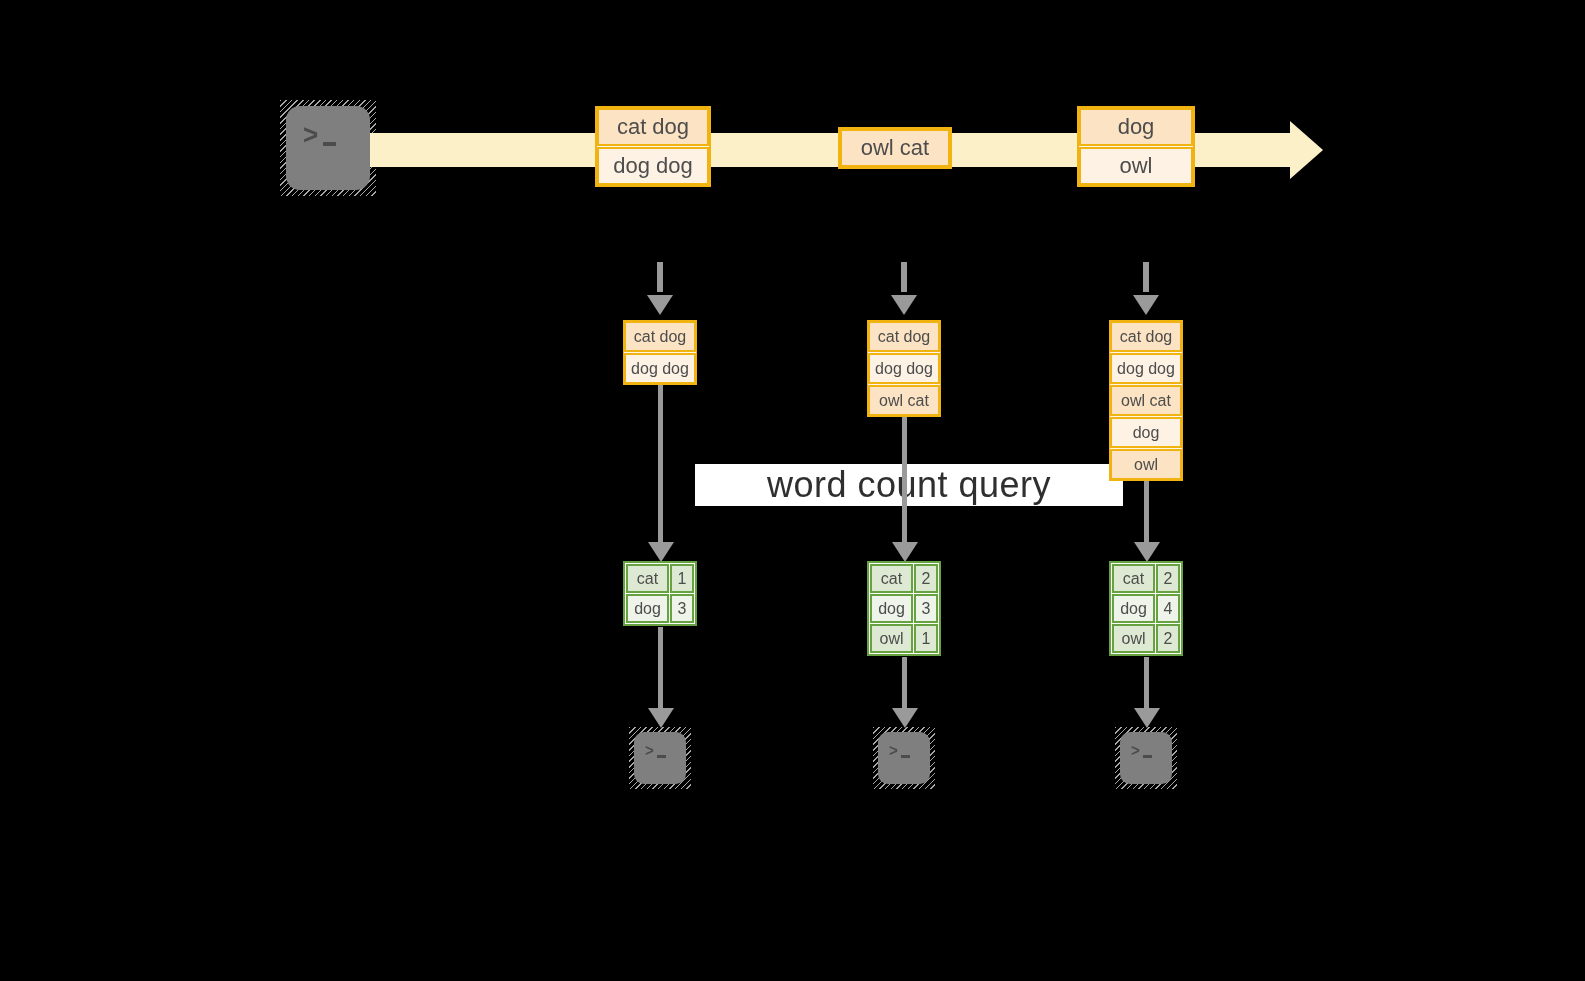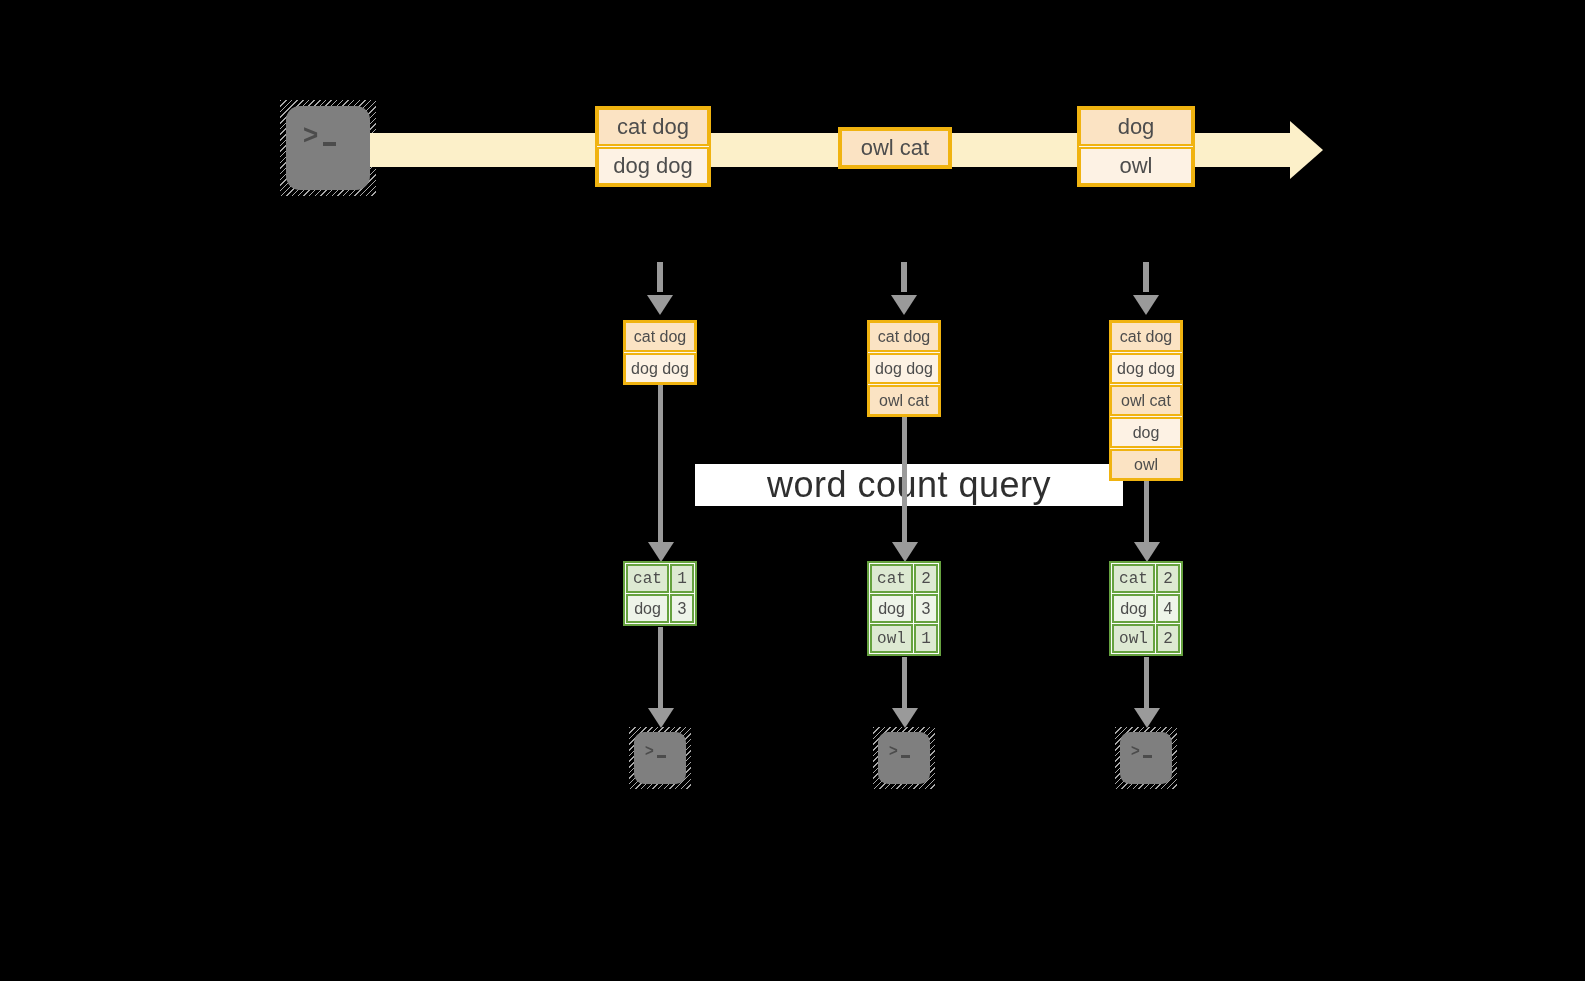--- a/index.html
+++ b/index.html
@@ -42,21 +42,21 @@
     display:flex;align-items:center;justify-content:center;font-size:16px;}
   .fill-d{background:var(--odark,#fbe3c3);}
   .fill-l{background:var(--olight,#fdf2e4);}
 
   
   .gtable{position:absolute;box-sizing:border-box;width:74px;border:2px solid var(--green,#66a23f);
     background:#fbfdf9;padding:1px;display:flex;flex-direction:column;gap:1px;}
   .grow{display:grid;grid-template-columns:1fr 24px;gap:1px;}
   .gcell{box-sizing:border-box;height:29px;border:2px solid var(--green,#66a23f);
     display:flex;align-items:center;justify-content:center;font-size:16px;}
-  .gfill-d{background:var(--gdark,#dde9d2);font-family:Liberation Mono, monospace;}
+  .gfill-d{background:var(--gdark,#dde9d2);}
   .gfill-l{background:var(--glight,#eef4e9);}
 
   
   .dash{position:absolute;width:6px;background:var(--gray,#9a9a9a);}
   .vline{position:absolute;width:5px;background:var(--gray,#9a9a9a);}
   .head{position:absolute;width:0;height:0;border-left:13px solid transparent;
     border-right:13px solid transparent;border-top:20px solid var(--gray,#9a9a9a);}
 
   
   .qlabel{position:absolute;left:695px;top:464px;width:428px;height:42px;background:var(--labelbg,#fff);

